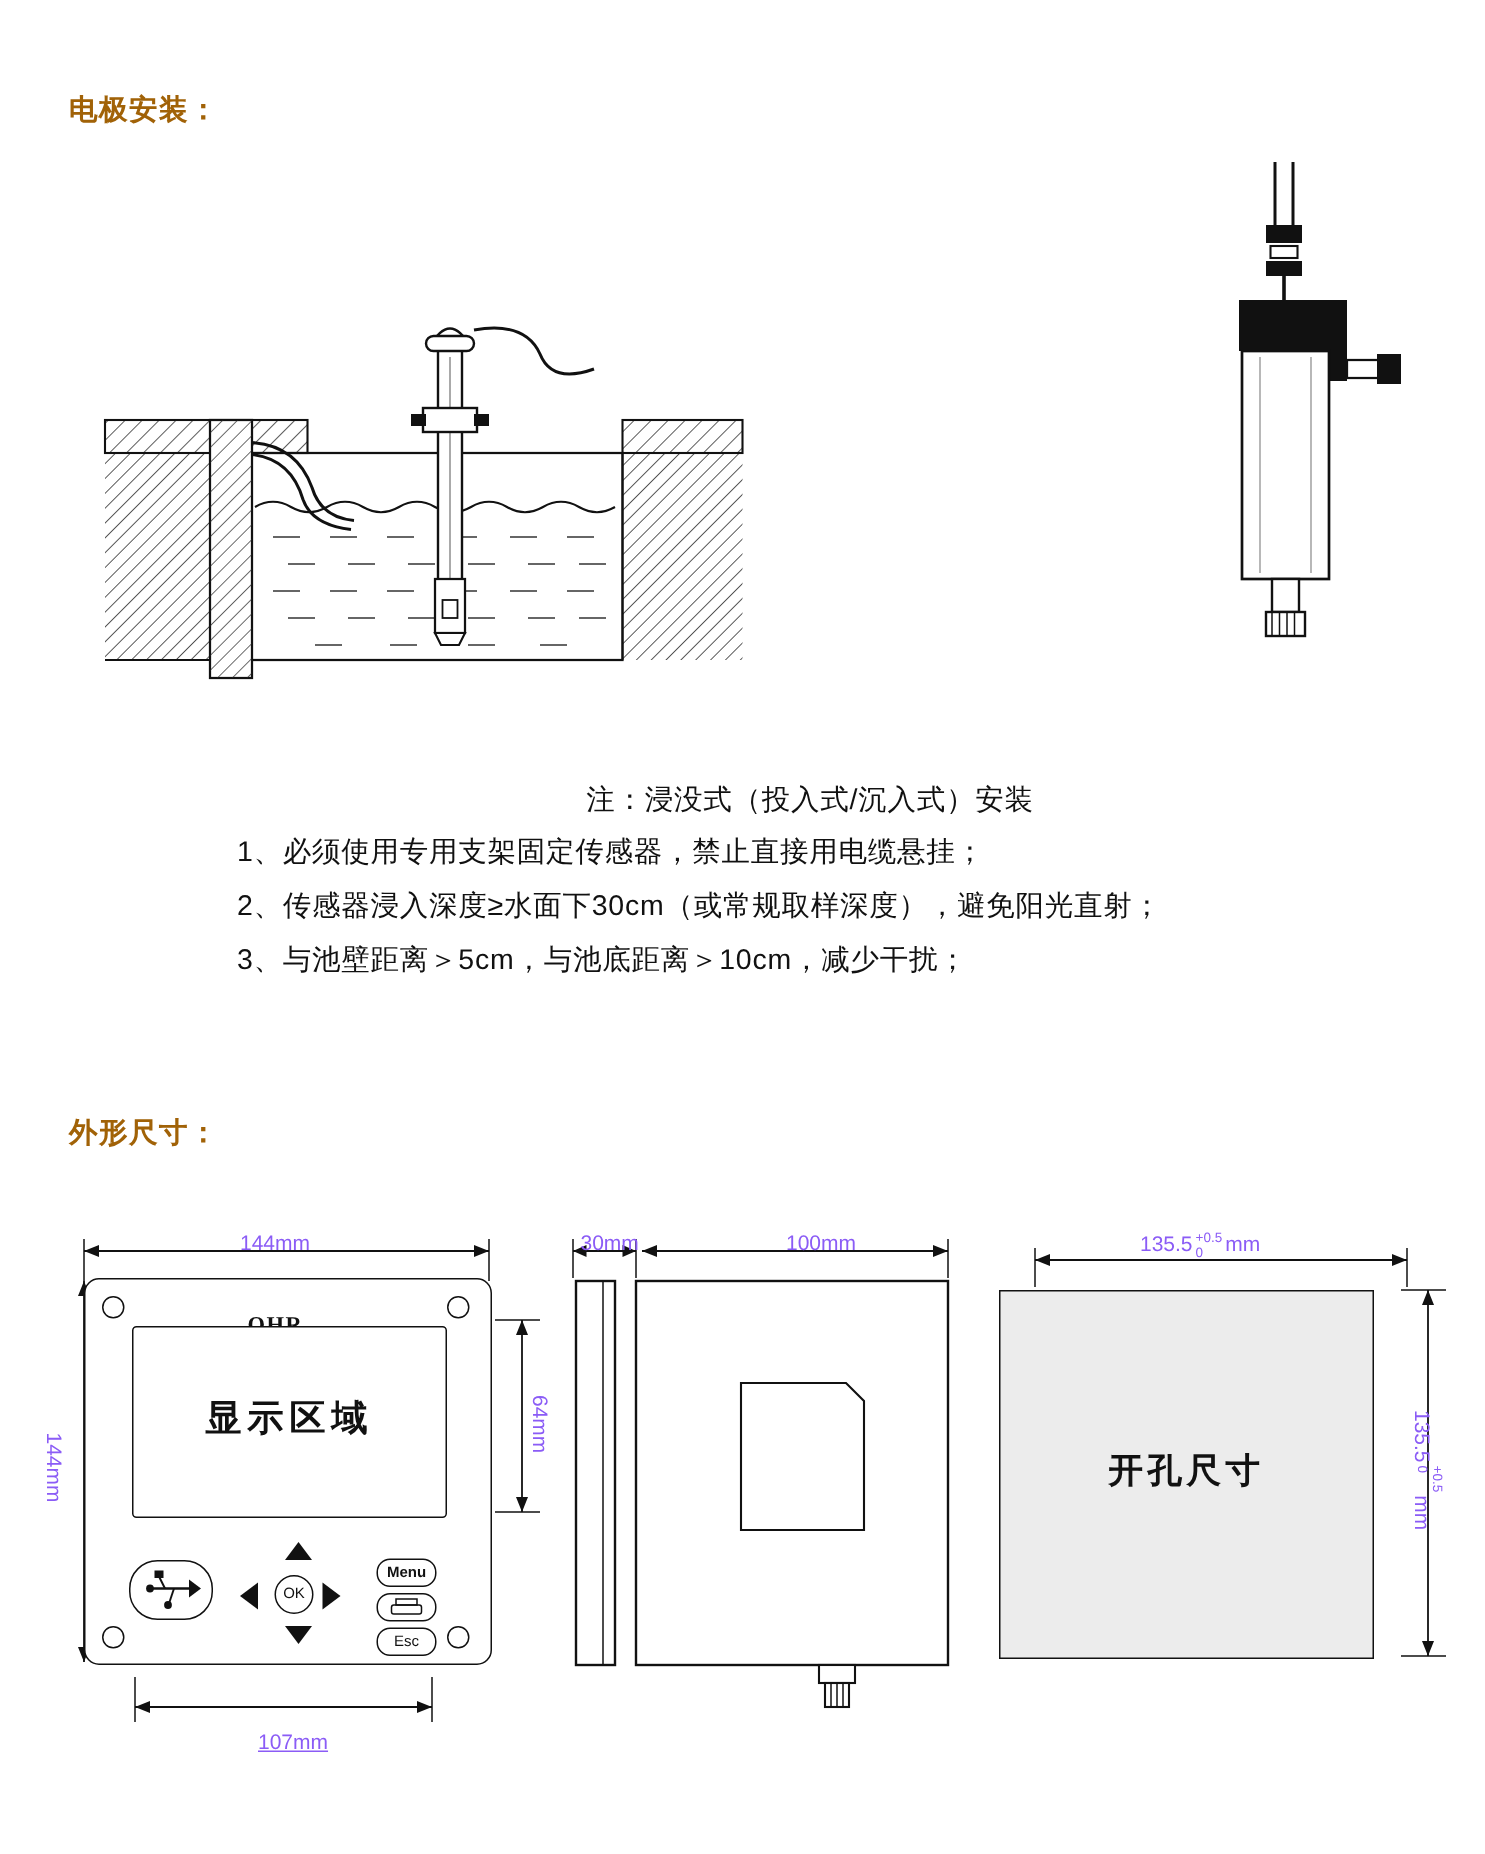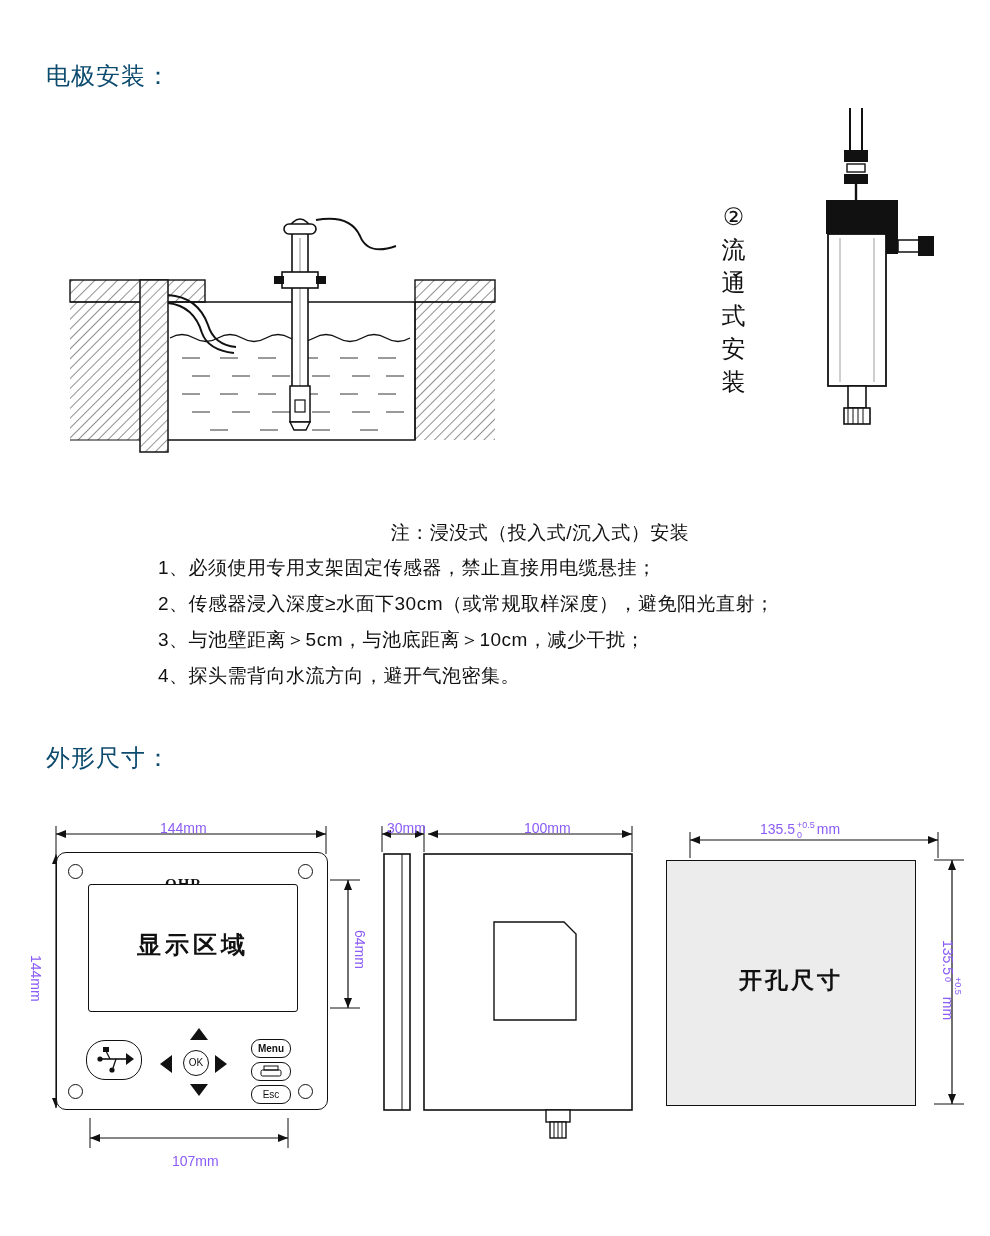--- a/index.html
+++ b/index.html
@@ -8,24 +8,24 @@
     background:#ffffff;
     font-family:"Liberation Sans","DejaVu Sans",sans-serif;
     color:#1a1a1a;
     position:relative;
     overflow:hidden;
   }
   .page{position:relative;width:990px;height:1236px;}
 
   .sec-title{
     position:absolute;
-    font-size:24px;
-    font-weight:400;
+    font-size:19px;
+    font-weight:700;
     letter-spacing:1px;
-    color:#0c4a6e;
+    color:#a16207;
   }
   #t-install{left:46px;top:60px;}
   #t-dims{left:46px;top:742px;}
 
   
   .cap1{
     position:absolute;left:258px;top:148px;
     font-size:27px;letter-spacing:2px;color:#111;
   }
   .cap2{
@@ -166,21 +166,20 @@
 
     <rect x="222" y="82" width="36" height="16" fill="#fff" stroke="#111" stroke-width="1.6"></rect>
     <rect x="214" y="86" width="10" height="8" fill="#111"></rect>
     <rect x="256" y="86" width="10" height="8" fill="#111"></rect>
 
     <rect x="230" y="196" width="20" height="36" fill="#fff" stroke="#111" stroke-width="1.5"></rect>
     <rect x="235" y="210" width="10" height="12" fill="none" stroke="#111" stroke-width="1.2"></rect>
     <path d="M230,232 l20,0 l-4,8 l-12,0 z" fill="#fff" stroke="#111" stroke-width="1.4"></path>
   </svg>
 
-  <div class="cap2">②流通式安装</div>
 
   <svg width="200" height="380" style="position:absolute;left:800px;top:108px;">
 
     <line x1="50" y1="0" x2="50" y2="42" stroke="#111" stroke-width="2"></line>
     <line x1="62" y1="0" x2="62" y2="42" stroke="#111" stroke-width="2"></line>
 
     <rect x="44" y="42" width="24" height="12" fill="#111"></rect>
     <rect x="47" y="56" width="18" height="8" fill="#fff" stroke="#111" stroke-width="1.4"></rect>
     <rect x="44" y="66" width="24" height="10" fill="#111"></rect>
     <line x1="56" y1="76" x2="56" y2="92" stroke="#111" stroke-width="2.4"></line>
@@ -203,21 +202,20 @@
       <line x1="58" y1="300" x2="58" y2="316"></line>
       <line x1="63" y1="300" x2="63" y2="316"></line>
     </g>
   </svg>
 
   <div class="notes">
     <div class="n0">注：浸没式（投入式/沉入式）安装</div>
     <div class="n">1、必须使用专用支架固定传感器，禁止直接用电缆悬挂；</div>
     <div class="n">2、传感器浸入深度≥水面下30cm（或常规取样深度），避免阳光直射；</div>
     <div class="n">3、与池壁距离＞5cm，与池底距离＞10cm，减少干扰；</div>
-    <div class="n">4、探头需背向水流方向，避开气泡密集。</div>
   </div>
 
   <svg width="330" height="360" style="position:absolute;left:48px;top:818px;">
 
     <line x1="8" y1="16" x2="278" y2="16" stroke="#111" stroke-width="1.2"></line>
     <polygon points="8,16 18,12 18,20" fill="#111"></polygon>
     <polygon points="278,16 268,12 268,20" fill="#111"></polygon>
     <line x1="8" y1="8" x2="8" y2="36" stroke="#111" stroke-width="1"></line>
     <line x1="278" y1="8" x2="278" y2="36" stroke="#111" stroke-width="1"></line>
 
@@ -234,21 +232,21 @@
     <line x1="300" y1="62" x2="300" y2="190" stroke="#111" stroke-width="1.2"></line>
     <polygon points="300,62 296,72 304,72" fill="#111"></polygon>
     <polygon points="300,190 296,180 304,180" fill="#111"></polygon>
     <line x1="282" y1="62" x2="312" y2="62" stroke="#111" stroke-width="1"></line>
     <line x1="282" y1="190" x2="312" y2="190" stroke="#111" stroke-width="1"></line>
   </svg>
 
   <div class="dimtxt" style="left:160px;top:820px;">144mm</div>
   <div class="dimtxt vtxt" style="left:28px;top:955px;">144mm</div>
   <div class="dimtxt vtxt" style="left:352px;top:930px;">64mm</div>
-  <div class="dimtxt" style="left:172px;top:1153px;">107mm</div>
+  <div class="dimtxt" style="left:172px;top:1153px;text-decoration:underline;">107mm</div>
 
   <div class="panel" style="left:56px;top:852px;width:270px;height:256px;"></div>
   <div class="screwhole" style="left:68px;top:864px;"></div>
   <div class="screwhole" style="left:298px;top:864px;"></div>
   <div class="screwhole" style="left:68px;top:1084px;"></div>
   <div class="screwhole" style="left:298px;top:1084px;"></div>
 
   <div class="brand" style="left:165px;top:864px;">OHR</div>
 
   <div class="screen" style="left:88px;top:884px;width:208px;height:126px;">

